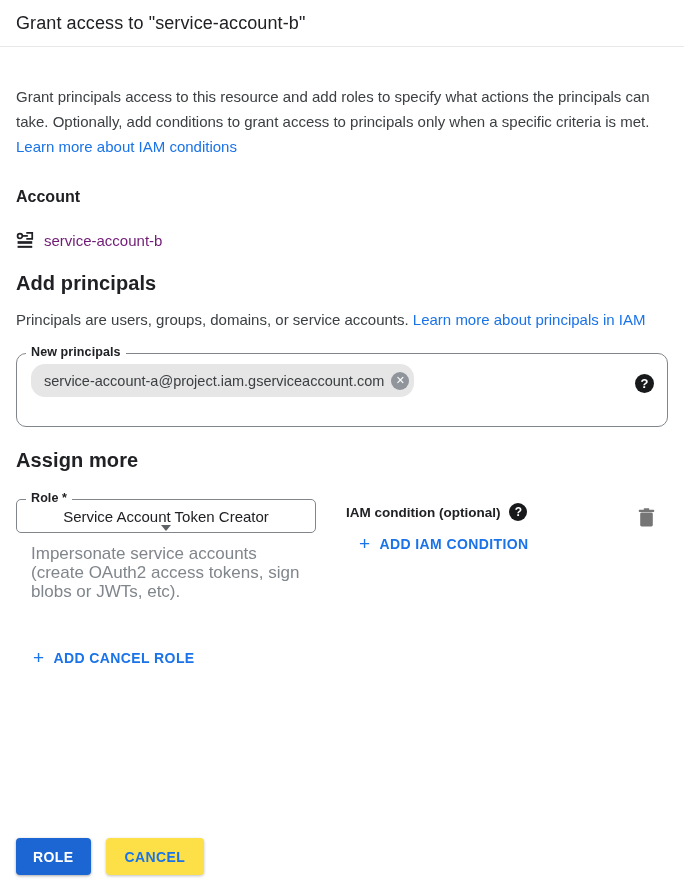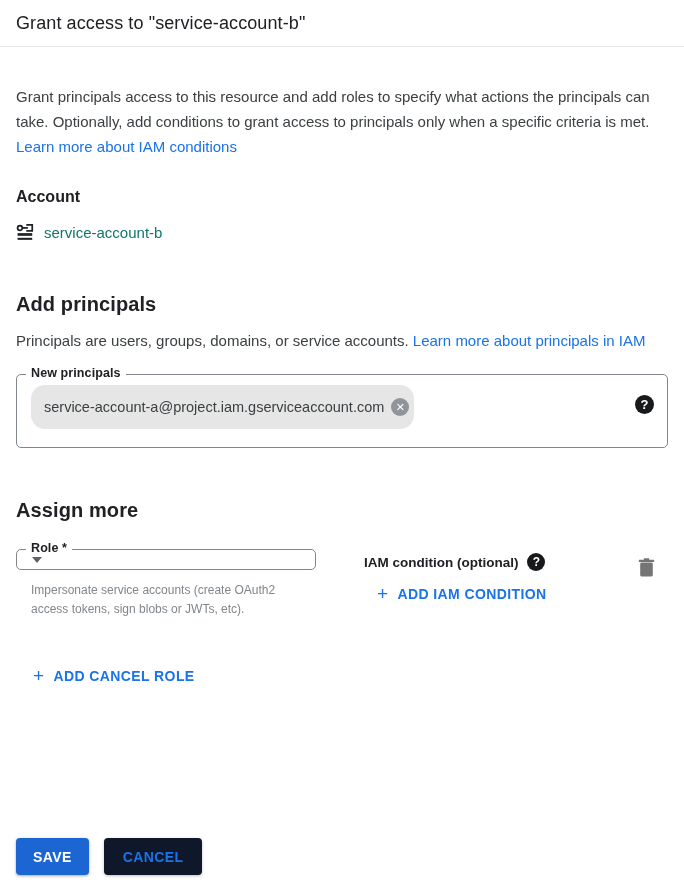--- a/index.html
+++ b/index.html
@@ -35,49 +35,49 @@
     text-underline-offset: 3px;
     cursor: pointer;
   }
   .resource-heading {
     margin-top: 29px;
     font-size: 16px;
     font-weight: 700;
     color: #202124;
   }
   .resource-row {
-    margin-top: 17px;
+    margin-top: 25px;
     display: flex;
     align-items: center;
     gap: 9px;
     font-size: 15px;
-    color: #0f766e;
+    color: #701a75;
   }
   .sa-icon { width: 19px; height: 19px; display: block; }
   .section-heading {
-    margin-top: 51px;
+    margin-top: 22px;
     font-size: 20px;
     font-weight: 700;
     color: #202124;
     letter-spacing: 0.1px;
   }
   .section-desc {
     margin-top: 12px;
     font-size: 15px;
     line-height: 25px;
     color: #3c4043;
     max-width: 648px;
   }
   
   .principals-field {
     position: relative;
     margin-top: 21px;
     height: 74px;
     border: 1px solid #80868b;
-    border-radius: 5px;
+    border-radius: 10px;
     text-align: right;
   }
   .field-label {
     position: absolute;
     top: -9px;
     left: 9px;
     background: #fff;
     padding: 0 5px;
     font-size: 12.5px;
     font-weight: 600;
@@ -86,21 +86,21 @@
   }
   .chip {
     position: absolute;
     top: 10px;
     left: 14px;
     display: inline-flex;
     align-items: center;
     gap: 7px;
     background: #e6e6e6;
     border-radius: 14px;
-    height: 44px;
+    height: 33px;
     padding: 0 5px 0 13px;
     font-size: 14.5px;
     color: #3c4043;
     white-space: nowrap;
   }
   .chip-x {
     width: 18px; height: 18px;
     border-radius: 50%;
     background: #8f959b;
     color: #fff;
@@ -130,45 +130,46 @@
   }
   
   .role-row {
     margin-top: 27px;
     display: flex;
     align-items: flex-start;
   }
   .role-col { width: 300px; flex: none; }
   .role-select {
     position: relative;
-    height: 21px;
+    height: 34px;
     border: 1px solid #80868b;
     border-radius: 5px;
     display: flex;
     align-items: center;
     justify-content: space-between;
     padding: 8px 15px;
     font-size: 15px;
     color: #202124;
     cursor: pointer;
+    flex-direction: column;
   }
   .caret-down {
     width: 0; height: 0;
     border-left: 5px solid transparent;
     border-right: 5px solid transparent;
     border-top: 6px solid #5f6368;
   }
   .role-help {
     margin: 11px 15px 0 15px;
-    font-size: 12px;
+    font-size: 17px;
     line-height: 19px;
     color: #80868b;
     max-width: 275px;
   }
-  .cond-col { margin-left: 48px; flex: 1; padding-top: 4px; }
+  .cond-col { margin-left: 30px; flex: 1; padding-top: 4px; }
   .cond-label-row {
     display: flex;
     align-items: center;
     gap: 9px;
     font-size: 13.5px;
     font-weight: 700;
     color: #202124;
   }
   .cond-label-row .help-badge { width: 18px; height: 18px; font-size: 12px; }
   .text-btn {
@@ -207,21 +208,21 @@
     height: 37px;
     cursor: pointer;
   }
   .btn-primary {
     background: #1b66d2;
     color: #fff;
     padding: 0 17px;
     box-shadow: 0 1px 3px rgba(0,0,0,0.35);
   }
   .btn-secondary {
-    background: #0f172a;
+    background: #fde047;
     color: #1a73e8;
     padding: 0 19px;
     box-shadow: 0 1px 3px rgba(0,0,0,0.25);
   }
 </style>
 </head>
 <body>
 
 <div class="dialog-header">
   <h1 class="dialog-title">Grant access to "service-account-b"</h1>
@@ -256,20 +257,21 @@
     </span>
     <span class="help-badge">?</span>
   </div>
 
   <h2 class="section-heading">Assign more</h2>
 
   <div class="role-row">
     <div class="role-col">
       <div class="role-select">
         <span class="field-label">Role *</span>
+        <span>Service Account Token Creator</span>
         <span class="caret-down"></span>
       </div>
       <p class="role-help">Impersonate service accounts (create OAuth2 access tokens, sign blobs or JWTs, etc).</p>
     </div>
 
     <div class="cond-col">
       <div class="cond-label-row">
         <span>IAM condition (optional)</span>
         <span class="help-badge">?</span>
       </div>
@@ -291,15 +293,15 @@
   </div>
 
   <button class="text-btn add-role-btn">
     <span class="plus-glyph">+</span>
     <span>ADD CANCEL ROLE</span>
   </button>
 
 </div>
 
 <div class="footer">
-  <button class="btn btn-primary">SAVE</button>
+  <button class="btn btn-primary">ROLE</button>
   <button class="btn btn-secondary">CANCEL</button>
 </div>
 
 </body></html>

